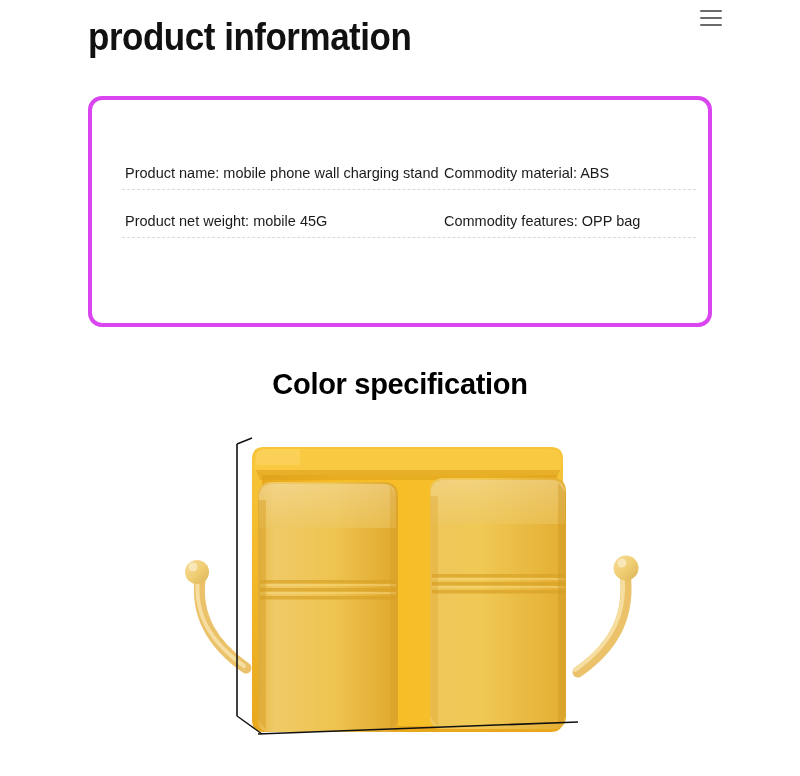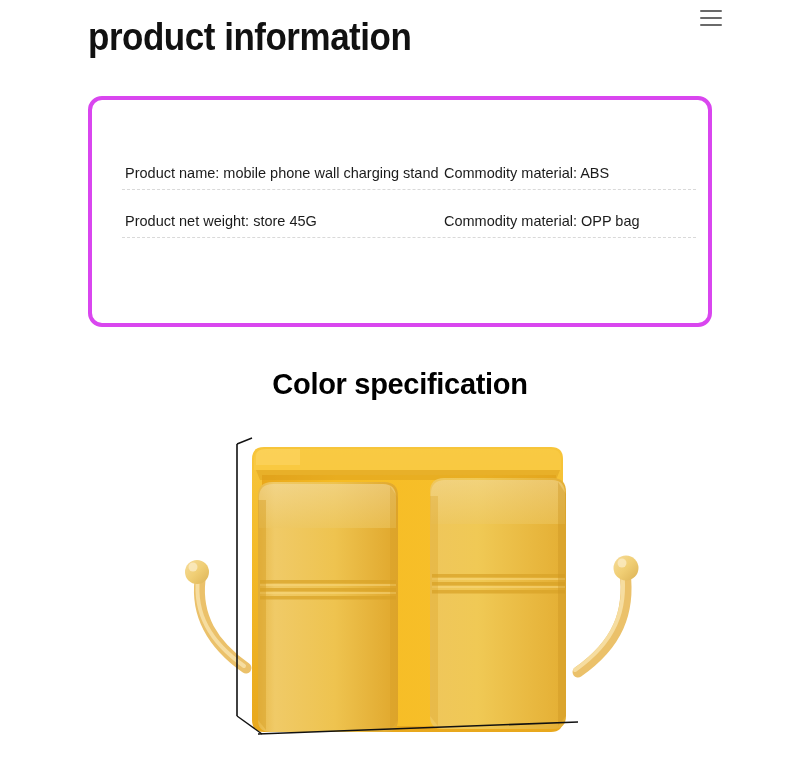--- a/index.html
+++ b/index.html
@@ -123,22 +123,22 @@
 
   <div id="info-card">
 
     <div class="info-row" id="row-1">
       <div class="cell left">Product name: mobile phone wall charging stand</div>
       <div class="cell right">Commodity material: ABS</div>
       <div class="rule"></div>
     </div>
 
     <div class="info-row" id="row-2">
-      <div class="cell left">Product net weight: store 45G</div>
-      <div class="cell right">Commodity material: OPP bag</div>
+      <div class="cell left">Product net weight: mobile 45G</div>
+      <div class="cell right">Commodity features: OPP bag</div>
       <div class="rule"></div>
     </div>
 
 
   </div>
 
   <div id="section-title">Color specification</div>
 
   <div id="figure">
     <svg width="800" height="356" viewBox="0 0 800 356">

